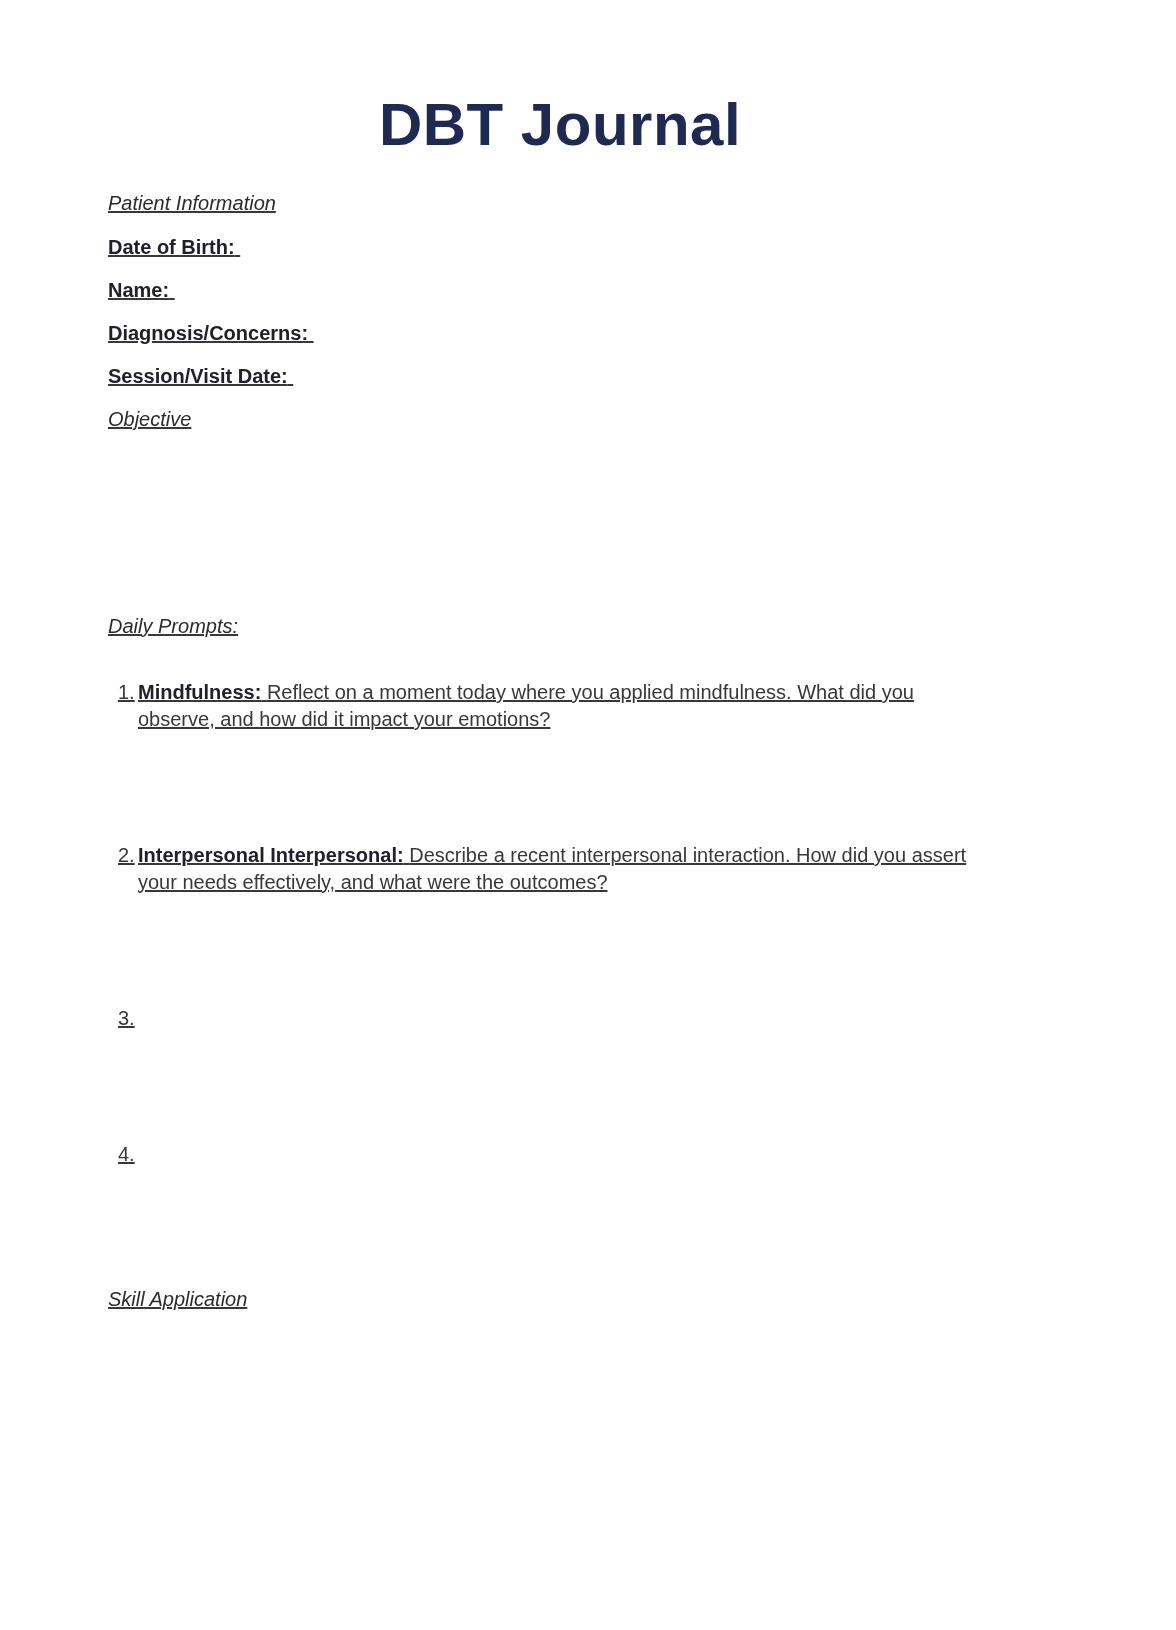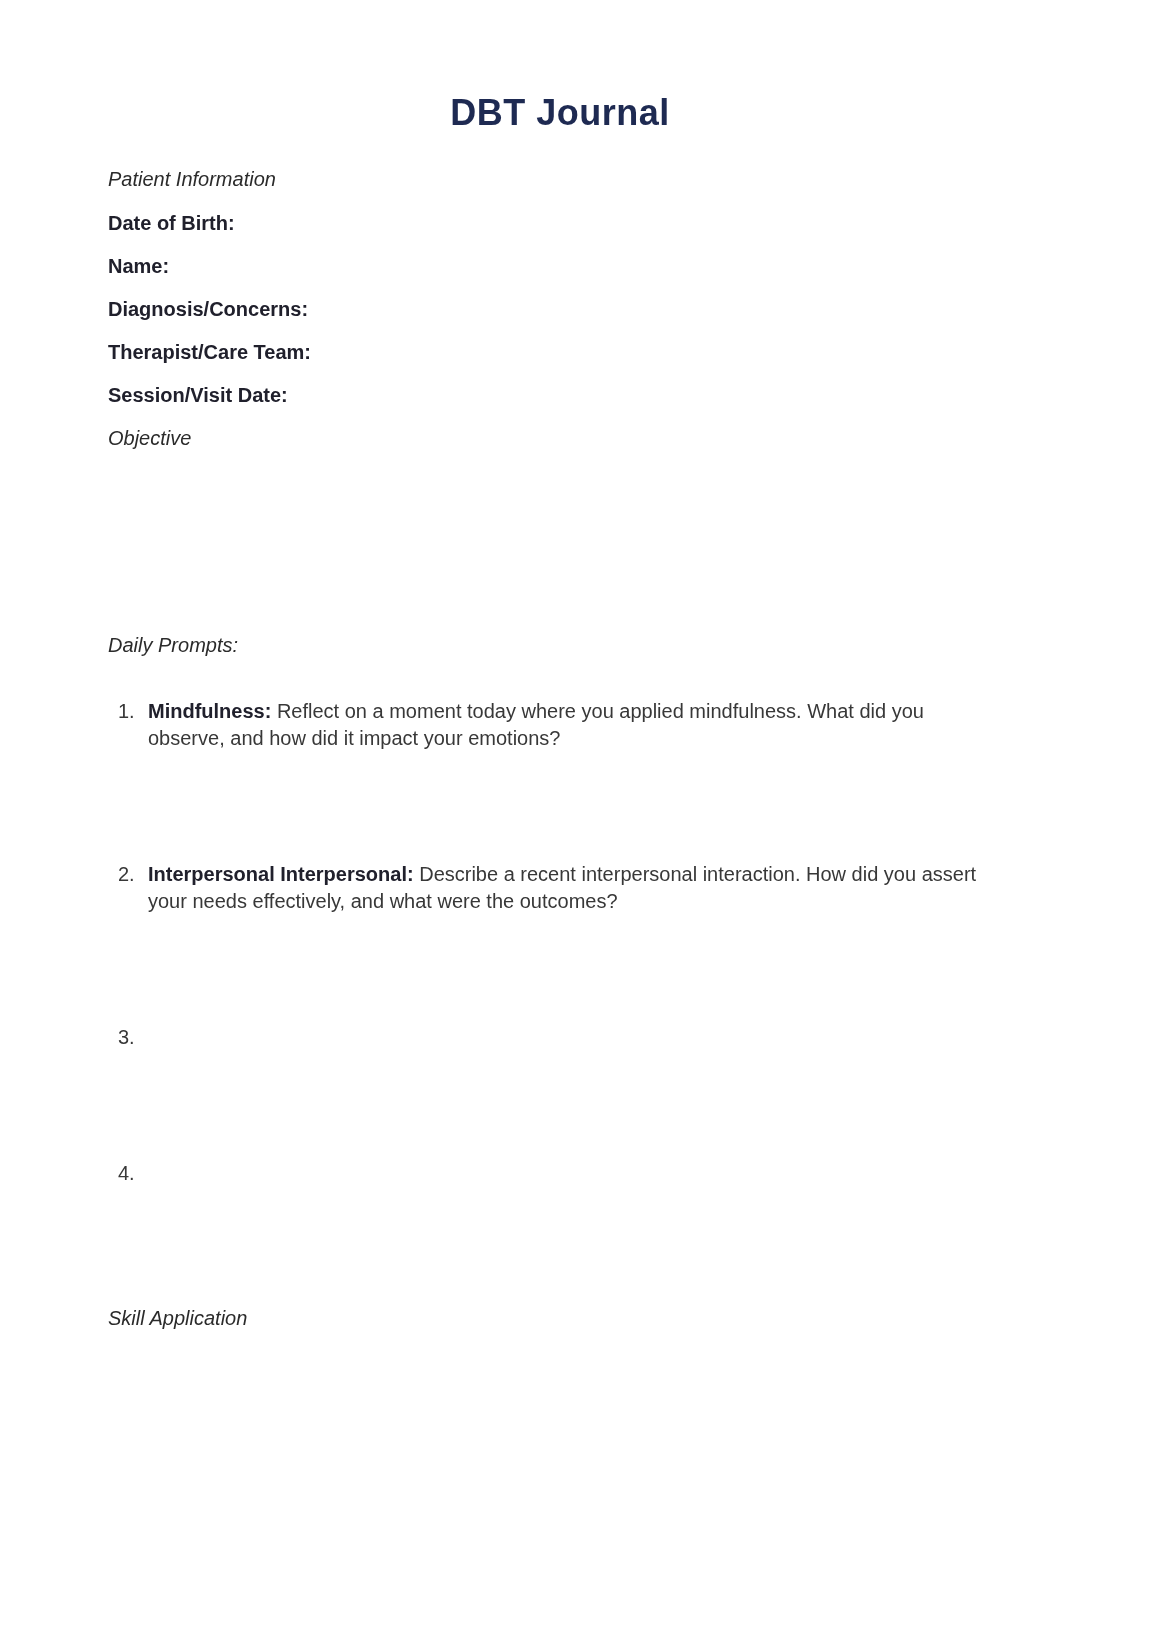--- a/index.html
+++ b/index.html
@@ -12,30 +12,31 @@
     width: 1176px;
     height: 1630px;
     background: #ffffff;
     overflow: hidden;
     font-family: "Liberation Sans", "DejaVu Sans", sans-serif;
     color: var(--body, #383838);
   }
   .doc-title {
     margin: 0 56px 0 0;
     padding-top: 95px;
-    font-size: 36px;
+    font-size: 60px;
     line-height: 1;
     font-weight: bold;
     text-align: center;
     color: var(--title, #1e2a52);
     letter-spacing: 0.5px;
   }
   .content {
     padding-left: 108px;
     padding-right: 39px;
+    text-decoration: underline;
   }
   .section-heading {
     font-style: italic;
     font-size: 20px;
     line-height: 23px;
     color: var(--heading, #2b2b2b);
   }
   .heading-patient { margin-top: 37px; }
   .heading-objective { margin-top: 20px; }
   .heading-daily { margin-top: 12px; }
@@ -71,21 +72,20 @@
     line-height: 27px;
   }
   .prompt-number {
     flex: none;
     width: 20px;
     color: var(--body, #383838);
   }
   .prompt-body {
     flex: none;
     width: 845px;
-    margin-left: 10px;
   }
   .prompt-label {
     font-weight: bold;
     color: var(--label, #20202c);
   }
   .prompt-question {
     color: var(--body, #383838);
   }
   .prompt-answer-space {
     width: 100%;
@@ -111,24 +111,20 @@
     <div class="field-row">
       <span class="field-label">Name:</span>
       <span class="field-value-blank"></span>
     </div>
 
     <div class="field-row">
       <span class="field-label">Diagnosis/Concerns:</span>
       <span class="field-value-blank"></span>
     </div>
 
-    <div class="field-row">
-      <span class="field-label">Therapist/Care Team:</span>
-      <span class="field-value-blank"></span>
-    </div>
 
     <div class="field-row">
       <span class="field-label">Session/Visit Date:</span>
       <span class="field-value-blank"></span>
     </div>
 
     <div class="section-heading heading-objective">Objective</div>
 
     <div class="writing-area objective-area"></div>
 

